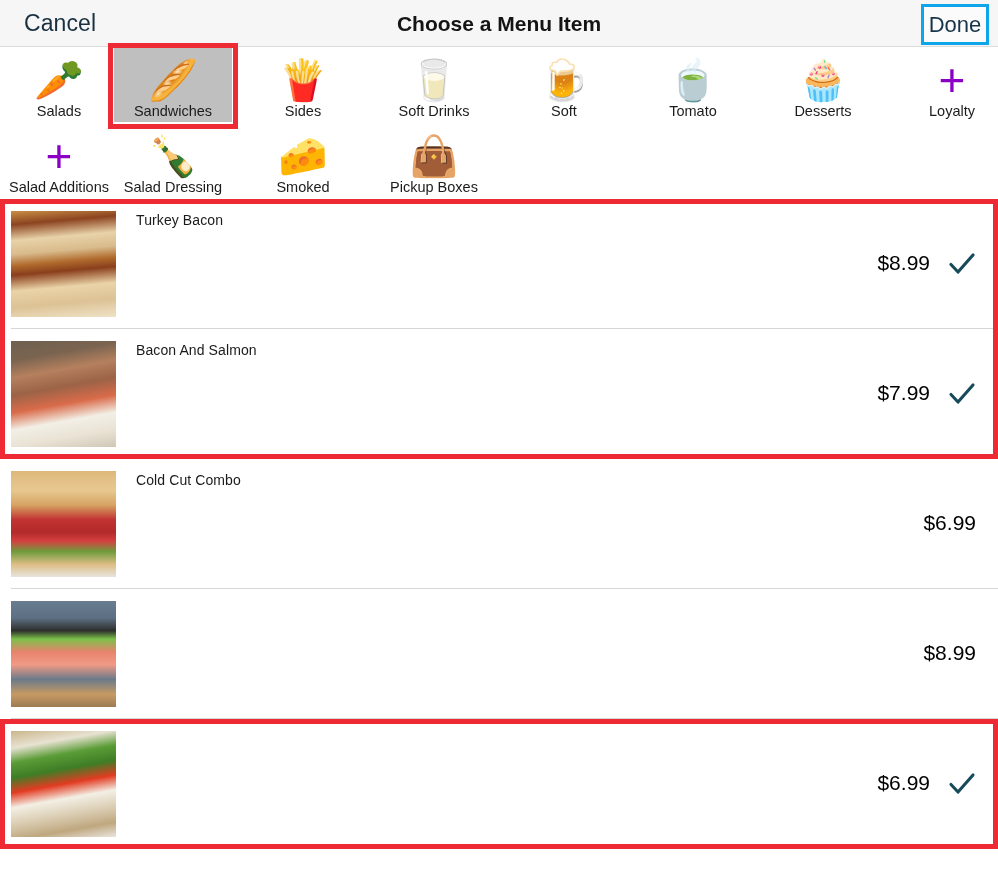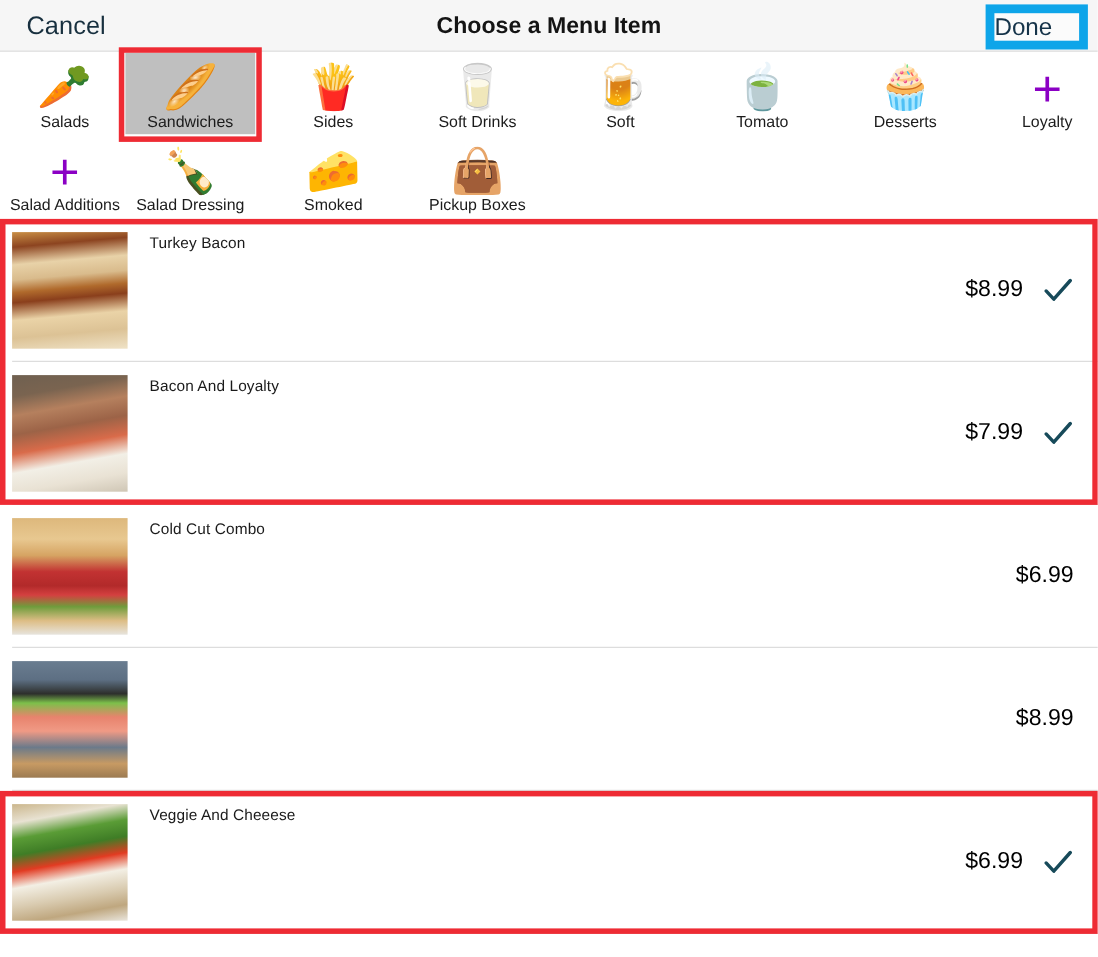--- a/index.html
+++ b/index.html
@@ -23,24 +23,24 @@
     font-size: 23px; color: #18303f; letter-spacing: .1px;
     cursor: pointer;
   }
   .nav-title {
     position: absolute; left: 0; top: 0; width: 998px; height: 47px;
     display: flex; align-items: center; justify-content: center;
     font-size: 21px; font-weight: bold; color: #141414;
   }
   .nav-done-wrap {
     position: absolute; right: 9px; top: 4px;
-    width: 93px; height: 41px;
-    border: 8px solid #0ea5e9;
+    width: 68px; height: 41px;
+    border: 3px solid #0ea5e9;
     background: #fbfbfb;
-    display: flex; align-items: center; 
+    display: flex; align-items: center; justify-content: center;
     cursor: pointer;
   }
   .nav-done { font-size: 22px; color: #16344a; }
 
   
   .cats {
     position: absolute; left: 0; top: 48px; width: 998px; height: 150px;
     background: #ffffff;
   }
   .cat {
@@ -172,41 +172,40 @@
         <div class="thumb" style="background-image: linear-gradient(175deg, rgb(201, 143, 70) 0%, rgb(140, 68, 32) 12%, rgb(232, 210, 168) 26%, rgb(217, 187, 140) 38%, rgb(176, 106, 44) 48%, rgb(138, 63, 28) 56%, rgb(234, 211, 167) 70%, rgb(220, 194, 149) 84%, rgb(239, 226, 198) 100%);"></div>
         <div class="name">Turkey Bacon</div>
         <div class="price">$8.99</div>
         <div class="check"><svg viewBox="0 0 30 30" width="30" height="30" aria-hidden="true">
             <path d="M4 15.5 L11 23 L26 6" fill="none" stroke="#174a5a" stroke-width="3.1" stroke-linecap="round" stroke-linejoin="round"></path>
           </svg></div>
         <div class="sep" style="background: rgb(214, 214, 214);"></div>
       </div>
       <div class="row">
         <div class="thumb" style="background-image: linear-gradient(170deg, rgb(111, 96, 80) 0%, rgb(122, 100, 80) 16%, rgb(181, 128, 94) 30%, rgb(156, 99, 71) 44%, rgb(217, 107, 74) 58%, rgb(242, 239, 230) 72%, rgb(233, 226, 212) 86%, rgb(207, 198, 181) 100%);"></div>
-        <div class="name">Bacon And Loyalty</div>
+        <div class="name">Bacon And Salmon</div>
         <div class="price">$7.99</div>
         <div class="check"><svg viewBox="0 0 30 30" width="30" height="30" aria-hidden="true">
             <path d="M4 15.5 L11 23 L26 6" fill="none" stroke="#174a5a" stroke-width="3.1" stroke-linecap="round" stroke-linejoin="round"></path>
           </svg></div>
         <div class="sep" style="background: rgb(214, 214, 214);"></div>
       </div>
       <div class="row noCheck">
         <div class="thumb" style="background-image: linear-gradient(rgb(221, 184, 124) 0%, rgb(232, 200, 144) 18%, rgb(214, 164, 99) 32%, rgb(194, 50, 50) 46%, rgb(178, 42, 42) 58%, rgb(212, 64, 64) 66%, rgb(111, 156, 60) 76%, rgb(221, 189, 133) 88%, rgb(231, 228, 221) 100%);"></div>
         <div class="name">Cold Cut Combo</div>
         <div class="price">$6.99</div>
         <div class="sep" style="background: rgb(214, 214, 214);"></div>
       </div>
       <div class="row noCheck">
         <div class="thumb" style="background-image: linear-gradient(rgb(106, 125, 144) 0%, rgb(93, 111, 131) 16%, rgb(45, 47, 44) 28%, rgb(124, 192, 74) 36%, rgb(232, 131, 109) 48%, rgb(240, 154, 133) 60%, rgb(107, 122, 138) 74%, rgb(199, 154, 99) 88%, rgb(156, 123, 82) 100%);"></div>
         <div class="price">$8.99</div>
         <div class="sep" style="background: rgb(214, 214, 214);"></div>
       </div>
       <div class="row">
         <div class="thumb" style="background-image: linear-gradient(170deg, rgb(203, 182, 140) 0%, rgb(232, 226, 210) 14%, rgb(90, 156, 54) 26%, rgb(63, 125, 38) 38%, rgb(226, 59, 34) 50%, rgb(243, 239, 228) 62%, rgb(217, 203, 176) 76%, rgb(191, 167, 127) 88%, rgb(233, 229, 220) 100%);"></div>
-        <div class="name">Veggie And Cheeese</div>
         <div class="price">$6.99</div>
         <div class="check"><svg viewBox="0 0 30 30" width="30" height="30" aria-hidden="true">
             <path d="M4 15.5 L11 23 L26 6" fill="none" stroke="#174a5a" stroke-width="3.1" stroke-linecap="round" stroke-linejoin="round"></path>
           </svg></div>
         <div class="sep" style="background: rgb(214, 214, 214);"></div>
       </div>
       <div class="row-hl" style="top: 0px; height: 260px; border-color: rgb(238, 43, 52);"></div>
       <div class="row-hl" style="top: 520px; height: 130px; border-color: rgb(238, 43, 52);"></div>
     </div>
 

